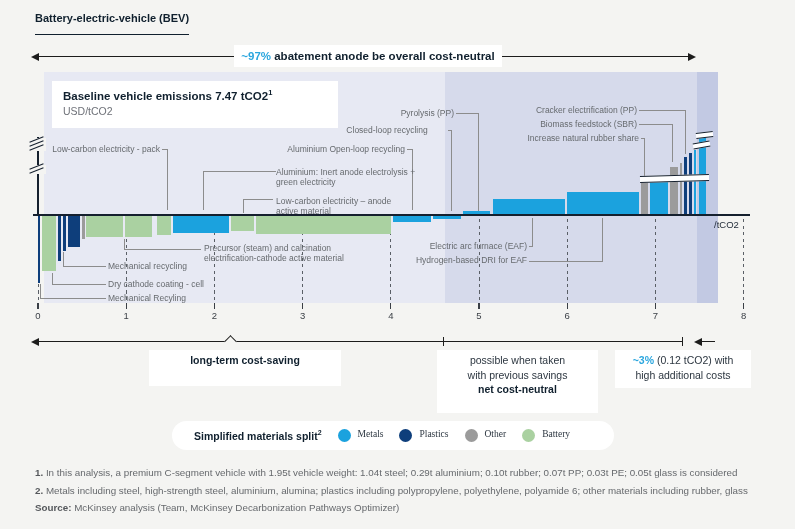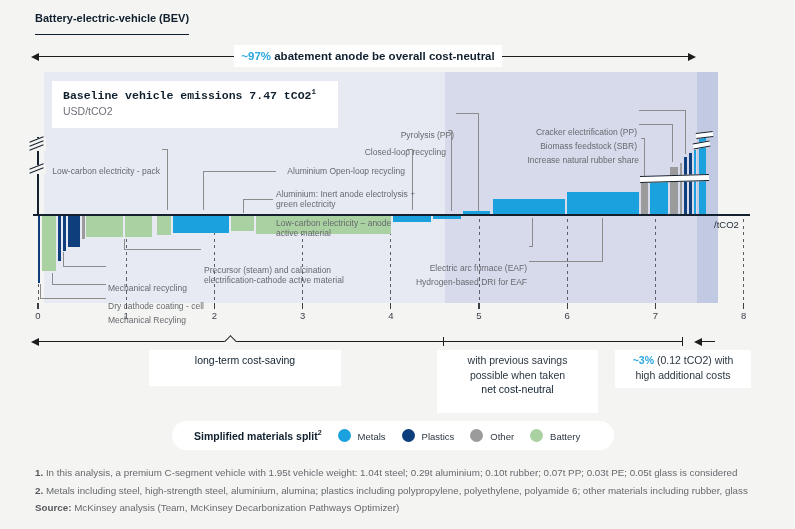--- a/index.html
+++ b/index.html
@@ -21,21 +21,21 @@
     line-height:22px; font-size:11.5px; font-weight:bold; color:#10202e; }
   .blue { color:#2ba6de;text-align:right; }
 
   
   #panel-light { left:44px; top:72px; width:401px; height:231px; background:#e7e9f3; }
   #panel-mid   { left:445px; top:72px; width:252px; height:231px; background:#d6daeb; }
   #panel-dark  { left:697px; top:72px; width:21px; height:231px; background:#c2c9e3; }
 
   
   #baseline-box { left:52px; top:81px; width:286px; height:47px; background:#ffffff; padding:7px 0 0 11px; }
-  #baseline-title { font-size:11.5px; font-weight:bold; color:#10202e;font-family:Liberation Mono, monospace; }
+  #baseline-title { font-size:11.5px; font-weight:bold; color:#10202e; }
   #baseline-title sup { font-size:7.5px; }
   #baseline-unit { font-size:10.5px; color:#6e7178; margin-top:3px; }
 
   
   #y-axis { left:37px; top:137px; width:1.6px; height:77px; background:#15202e; }
   .axis-gap { background:#f4f4f2; }
   .break-slash { width:15px; border-top:1.6px solid #15202e; transform:rotate(-22deg); }
 
   
   #x-axis { left:33px; top:213.6px; width:717px; height:2.6px; background:#15202e; }
@@ -48,21 +48,21 @@
   
   .bar { position:absolute; }
 
   
   .squiggle { background:#ffffff; border-top:1.4px solid #15202e; border-bottom:1.4px solid #15202e; }
   #squiggle-band  { left:640px; top:174.5px; width:69px; height:6.5px; transform:rotate(-1.5deg); }
   #squiggle-top-1 { left:693px; top:141.5px; width:17px; height:5.5px; transform:rotate(-10deg); }
   #squiggle-top-2 { left:696px; top:131.5px; width:17px; height:5.5px; transform:rotate(-7deg); }
 
   
-  .callout { font-size:8.5px; color:#666a6e; line-height:1.22;margin-top:22px; }
+  .callout { font-size:8.5px; color:#666a6e; line-height:1.22; }
   .r { text-align:right; }
   .conn { position:absolute; }
   .ct  { border-top:1px solid #8c8c8c; }
   .cr  { border-right:1px solid #8c8c8c; }
   .cl  { border-left:1px solid #8c8c8c; }
   .cb  { border-bottom:1px solid #8c8c8c; }
 
   
   .note-line { border-top:1.3px solid #1c1c1c; }
   #line-saving { left:38px; top:341px; width:405px; }
@@ -70,28 +70,28 @@
   #caret-saving { left:226px; top:336.5px; width:9px; height:9px; background:#f4f4f2;
     transform:rotate(45deg); border-top:1.3px solid #1c1c1c; border-left:1.3px solid #1c1c1c; }
   #line-neutral { left:443px; top:341px; width:239.5px; }
   .bracket-tick { width:1.4px; height:9.5px; background:#1c1c1c; top:336.5px; }
   #line-costly { left:700px; top:341px; width:15px; }
   #arrow-costly { left:694px; top:337.7px; }
   .note-box { background:#ffffff; text-align:center; font-size:10.5px; color:#2c3640; }
   #note-saving { left:149px; top:350px; width:192px; height:36px; padding-top:3px; line-height:14.5px; }
   #note-neutral { left:437px; top:350px; width:161px; height:63px; padding-top:3px; line-height:14.5px; }
   #note-costly { left:615px; top:350px; width:136px; height:38px; padding-top:3px; line-height:14.5px; }
-  .bold-dark { font-weight:normal; color:#10202e; }
+  .bold-dark { font-weight:bold; color:#10202e; }
 
   
   #legend { left:172px; top:421px; width:442px; height:29px; background:#ffffff; border-radius:15px;
     display:flex; align-items:center; padding:0 22px; }
   #legend-title { font-size:10.5px; font-weight:bold; color:#10202e; }
   #legend-title sup { font-size:7px; }
-  .legend-item { display:flex; align-items:flex-end; margin-left:16px; }
+  .legend-item { display:flex; align-items:flex-start; margin-left:16px;font-family:Liberation Serif, serif; }
   .legend-dot { width:13px; height:13px; border-radius:50%; }
   .legend-label { font-size:9.5px; color:#2c3640; margin-left:7px; }
 
   
   #footnotes { left:35px; top:464px; width:745px; font-size:9.8px; color:#66696d; line-height:17.5px; }
   .fn-prefix { font-weight:bold; color:#55585c; }
 </style>
 </head>
 <body>
 
@@ -190,21 +190,21 @@
 
 <div class="abs callout" style="left:276px;top:167px;width:140px;">Aluminium: Inert anode electrolysis + green electricity</div>
 <div class="abs conn ct cl" style="left:203px;top:171px;width:73px;height:39px;"></div>
 
 <div class="abs callout" style="left:276px;top:196px;width:118px;">Low-carbon electricity – anode active material</div>
 <div class="abs conn ct cl" style="left:243px;top:199px;width:30px;height:14px;"></div>
 
 <div class="abs callout r" style="left:353px;top:108px;width:101px;">Pyrolysis (PP)</div>
 <div class="abs conn ct cr" style="left:456px;top:113px;width:23px;height:98px;"></div>
 
-<div class="abs callout r" style="left:328px;top:125px;width:118px;">Closed-loop recycling</div>
+<div class="abs callout r" style="left:328px;top:125px;width:118px;text-align:center;">Closed-loop recycling</div>
 <div class="abs conn ct cr" style="left:448px;top:130px;width:4px;height:81px;"></div>
 
 <div class="abs callout r" style="left:513px;top:105px;width:124px;">Cracker electrification (PP)</div>
 <div class="abs conn ct cr" style="left:639px;top:110px;width:47px;height:44px;"></div>
 
 <div class="abs callout r" style="left:513px;top:119px;width:124px;">Biomass feedstock (SBR)</div>
 <div class="abs conn ct cr" style="left:639px;top:124px;width:34px;height:38px;"></div>
 
 <div class="abs callout r" style="left:511px;top:133px;width:128px;">Increase natural rubber share</div>
 <div class="abs conn ct cr" style="left:641px;top:138px;width:4px;height:38px;"></div>
@@ -231,22 +231,22 @@
 <div id="arrow-saving" class="abs arrow-left"></div>
 <div id="caret-saving" class="abs"></div>
 <div id="note-saving" class="abs note-box">
   <div class="bold-dark">long-term cost-saving</div>
 </div>
 
 <div id="line-neutral" class="abs note-line"></div>
 <div class="abs bracket-tick" style="left:443px;"></div>
 <div class="abs bracket-tick" style="left:681.5px;"></div>
 <div id="note-neutral" class="abs note-box">
+  <div>possible when taken</div>
   <div>with previous savings</div>
-  <div>possible when taken</div>
   <div class="bold-dark">net cost-neutral</div>
 </div>
 
 <div id="line-costly" class="abs note-line"></div>
 <div id="arrow-costly" class="abs arrow-left"></div>
 <div id="note-costly" class="abs note-box">
   <div><span class="blue" style="font-weight:bold">~3%</span><span> (0.12 tCO2) with</span></div>
   <div>high additional costs</div>
 </div>
 

